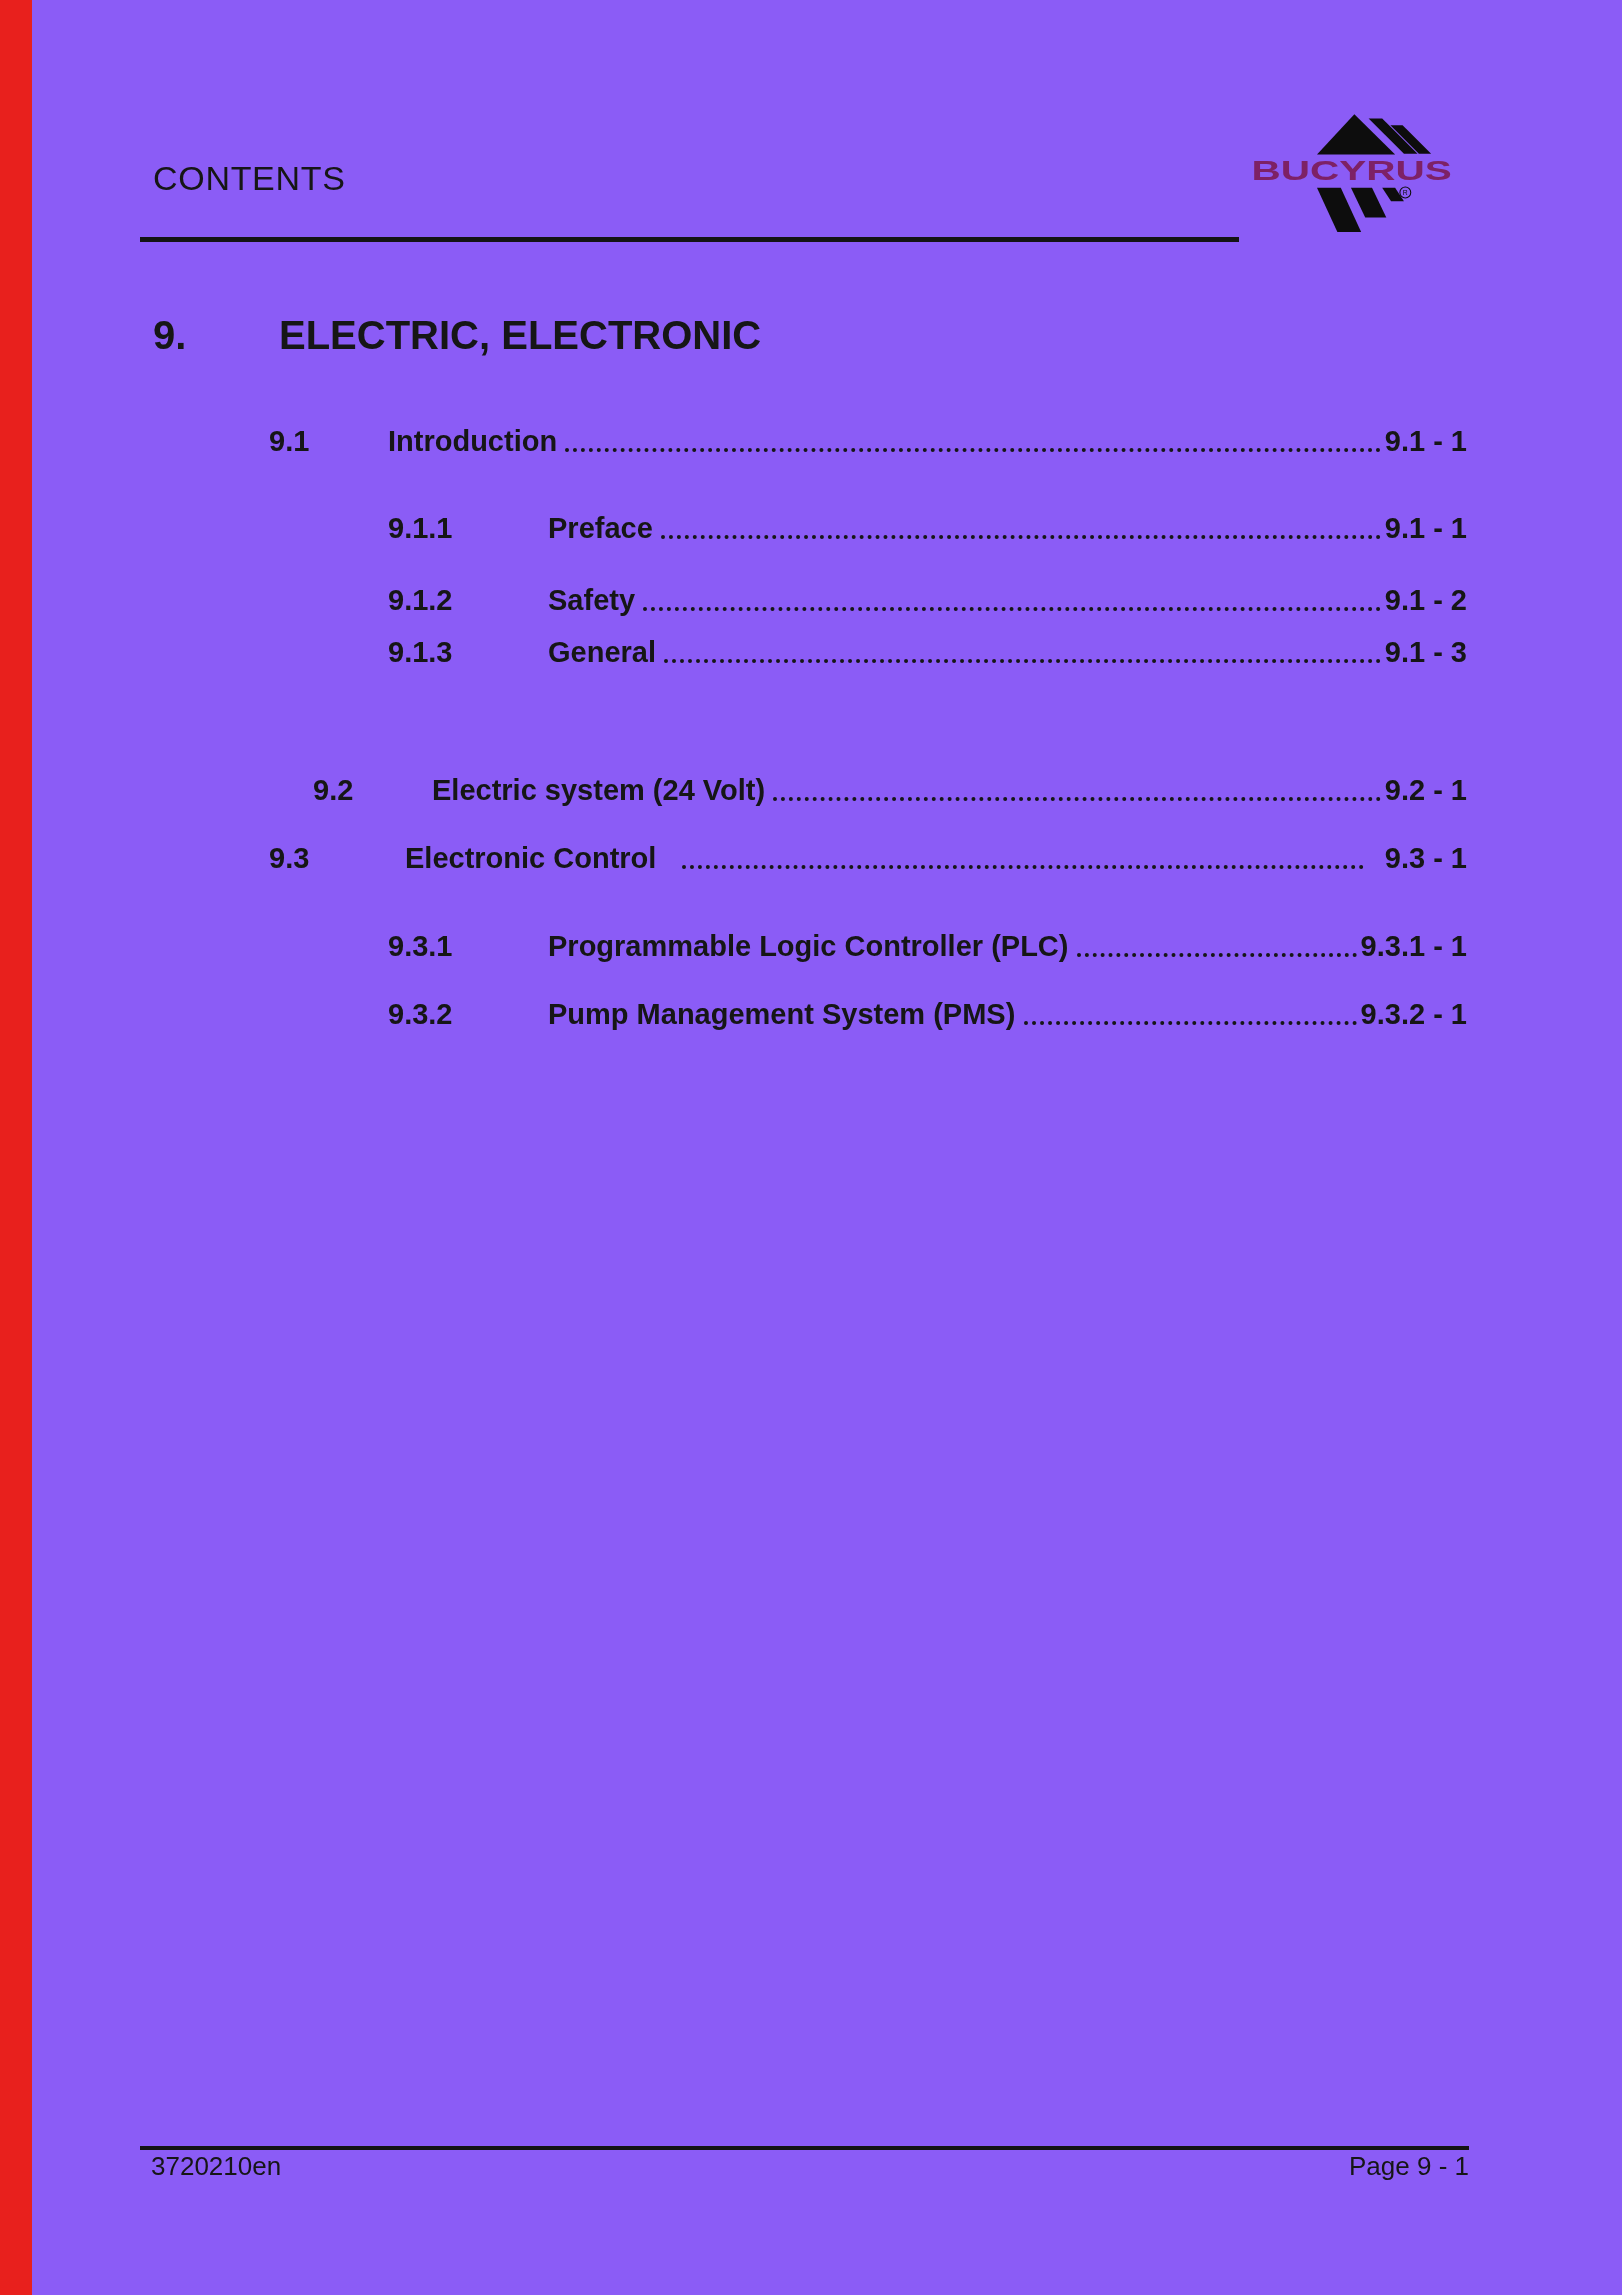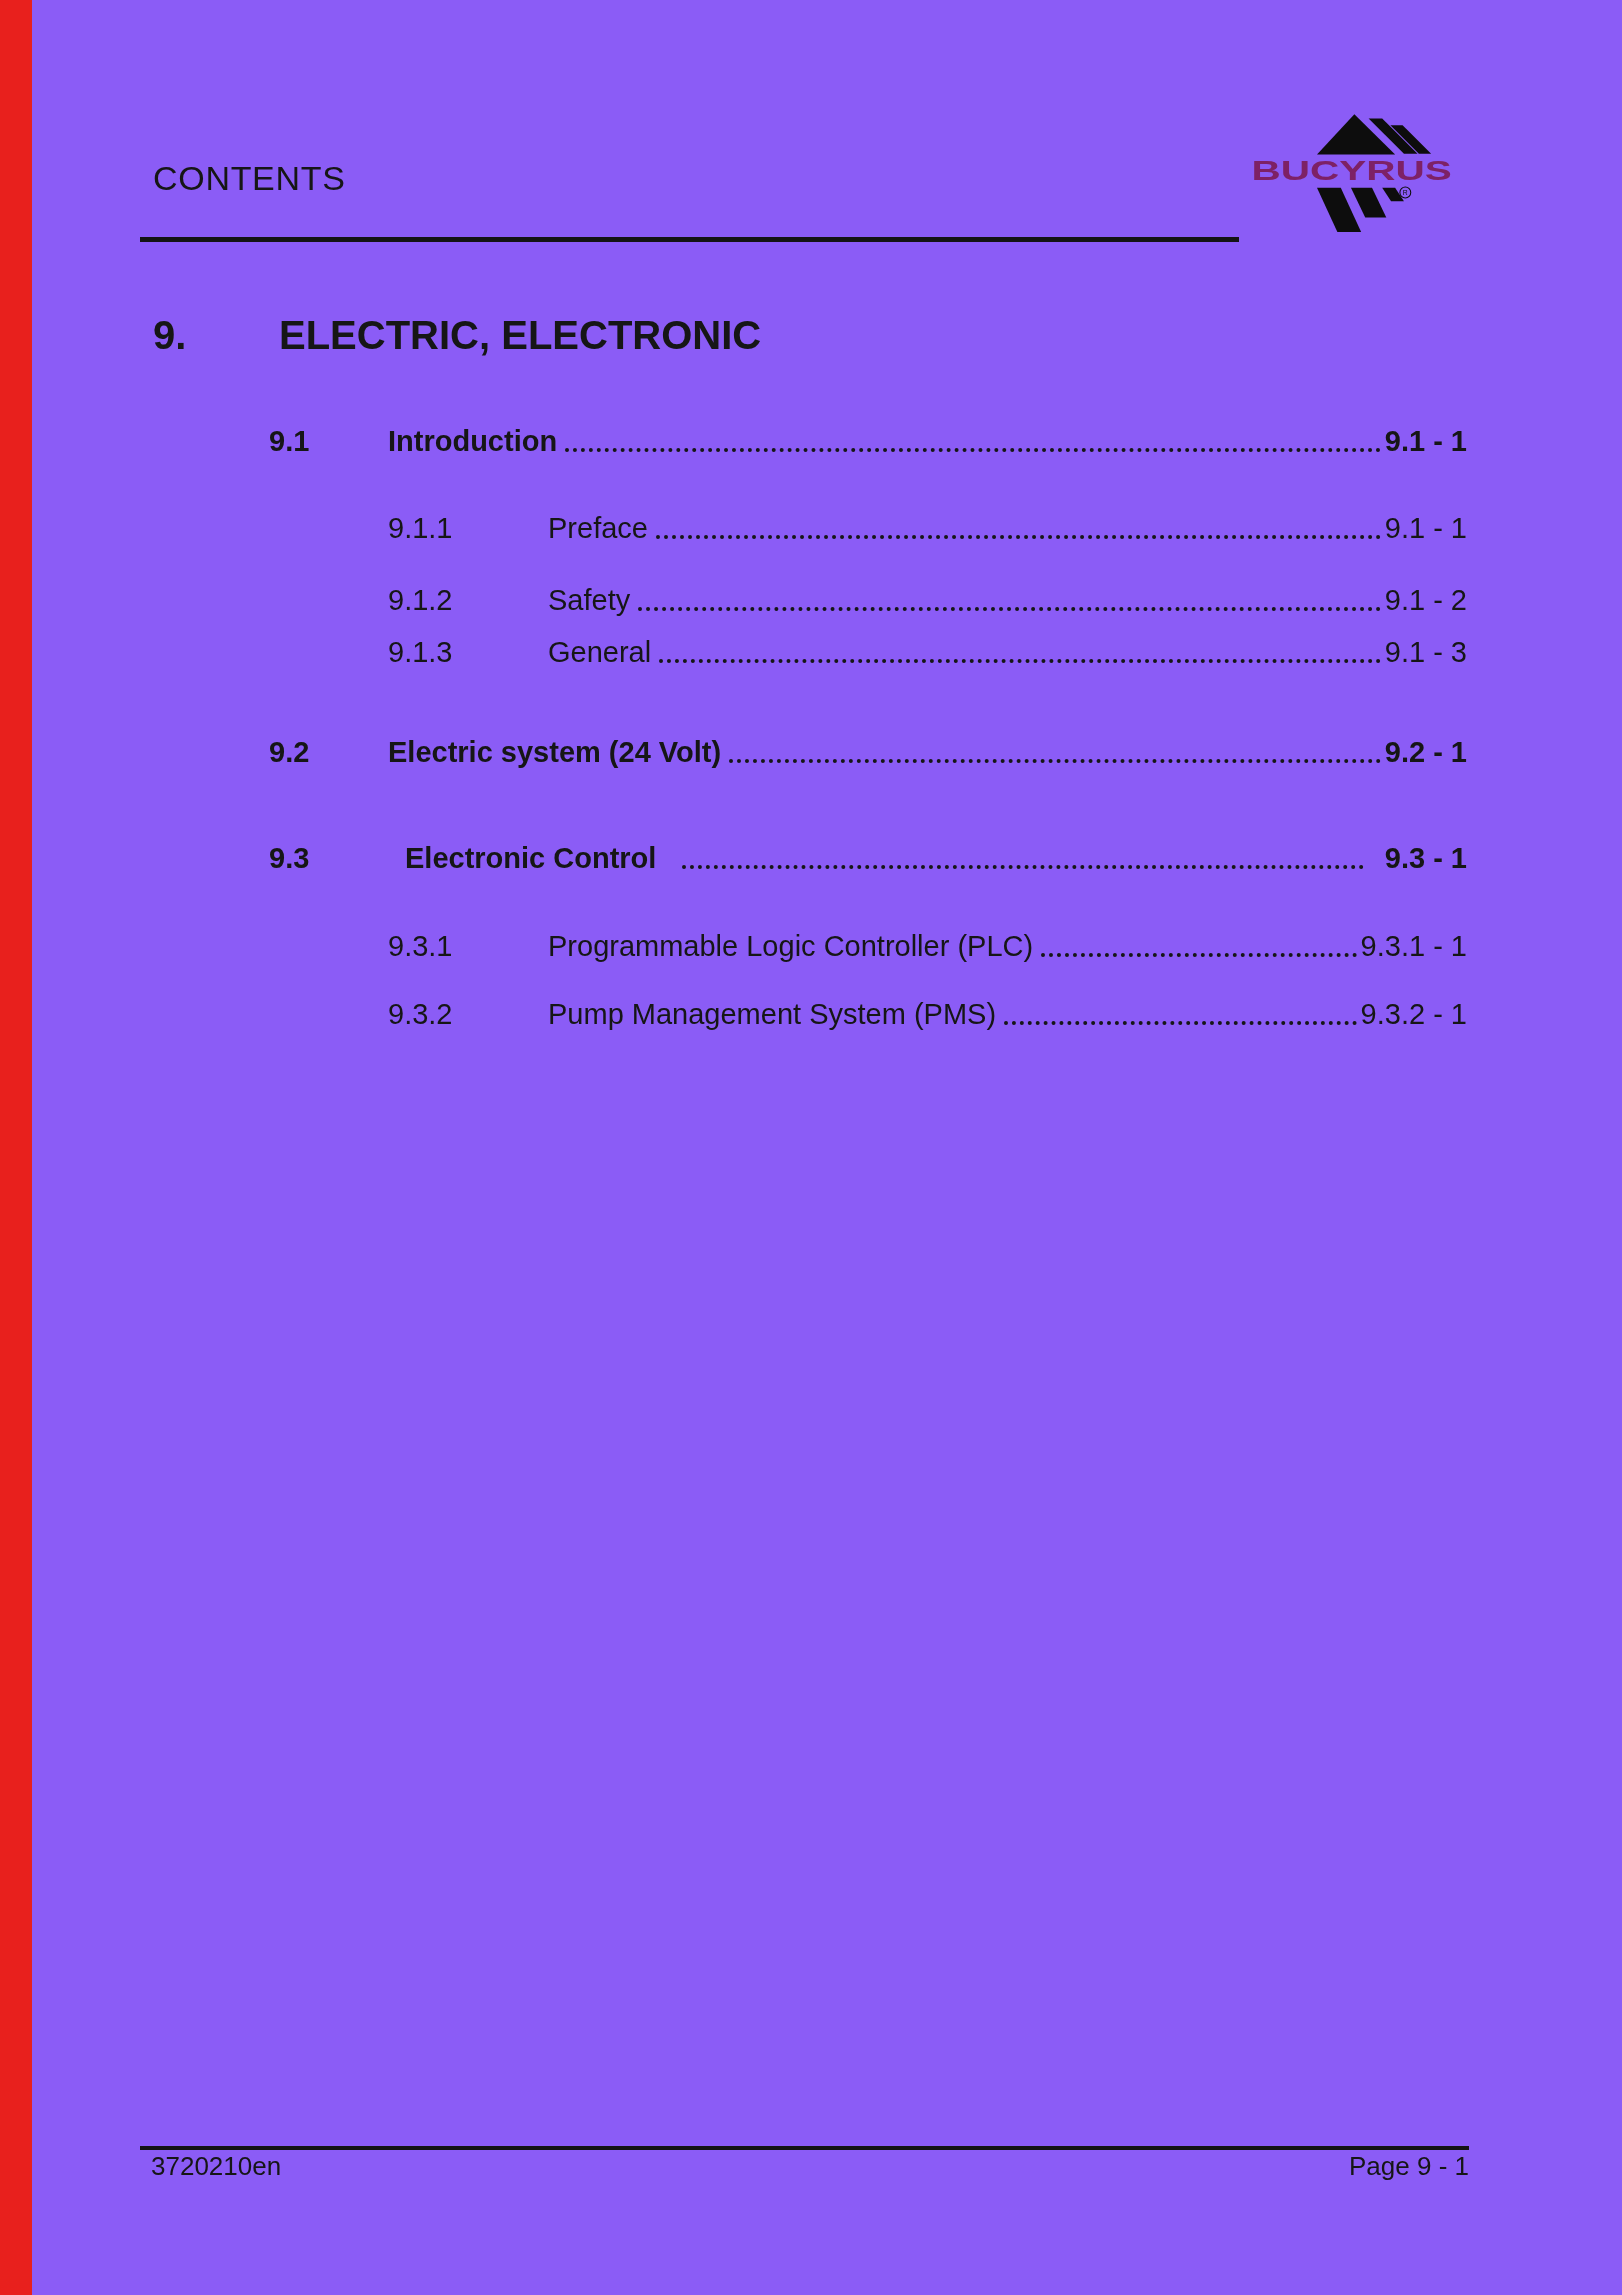--- a/index.html
+++ b/index.html
@@ -41,37 +41,37 @@
   }
   .section-heading .h-num{width:126px;flex:0 0 auto;}
   
   .toc{position:absolute;left:0;top:0;width:100%;height:100%;}
   .toc-row{
     position:absolute;right:155px;
     display:flex;align-items:flex-start;
     font-size:29px;line-height:33px;
   }
   .toc-row.level1{left:269px;font-weight:bold;}
-  .toc-row.level2{left:388px;font-weight:normal;}
+  .toc-row.level2{left:388px;font-weight:bold;}
   .toc-row .num{flex:0 0 auto;}
   .toc-row.level1 .num{width:119px;}
   .toc-row.level2 .num{width:160px;}
   .toc-row .title{flex:0 0 auto;white-space:nowrap;}
   .toc-row .leader{
     flex:1 1 auto;height:0;align-self:flex-end;
     border-bottom:4.1px dotted var(--text);
     margin:0 4.1px 6.1px 8.2px;
     min-width:27px;
   }
   .toc-row .ref{flex:0 0 auto;white-space:nowrap;}
   .toc-row:nth-of-type(1){top:425px;}
   .toc-row:nth-of-type(2){top:512px;}
   .toc-row:nth-of-type(3){top:584px;}
   .toc-row:nth-of-type(4){top:636px;}
-  .toc-row:nth-of-type(5){top:736px;}
+  .toc-row:nth-of-type(5){top:774px;margin-left:44px;}
   .toc-row:nth-of-type(6){top:842px;gap:17px;}
   .toc-row:nth-of-type(7){top:930px;}
   .toc-row:nth-of-type(8){top:998px;}
   
   .footer-rule{
     position:absolute;left:140px;top:2146px;width:1329px;height:4.1px;
     background:#141414;
   }
   .footer-left{
     position:absolute;left:151px;top:2152px;

